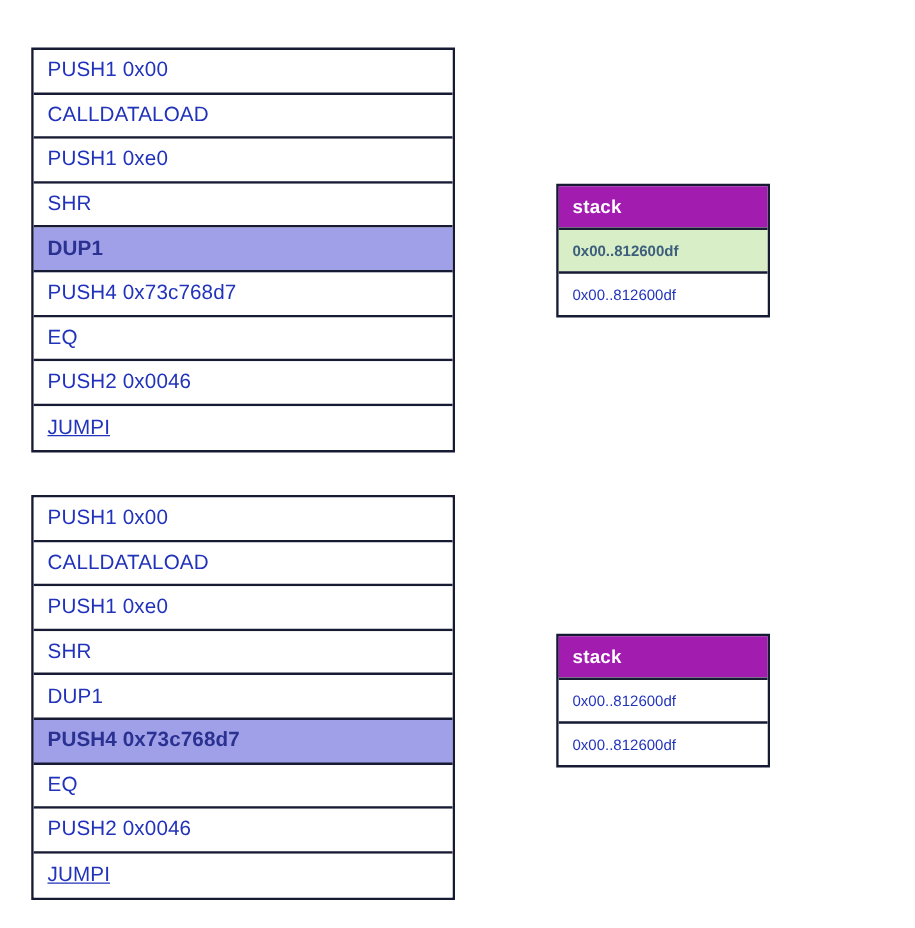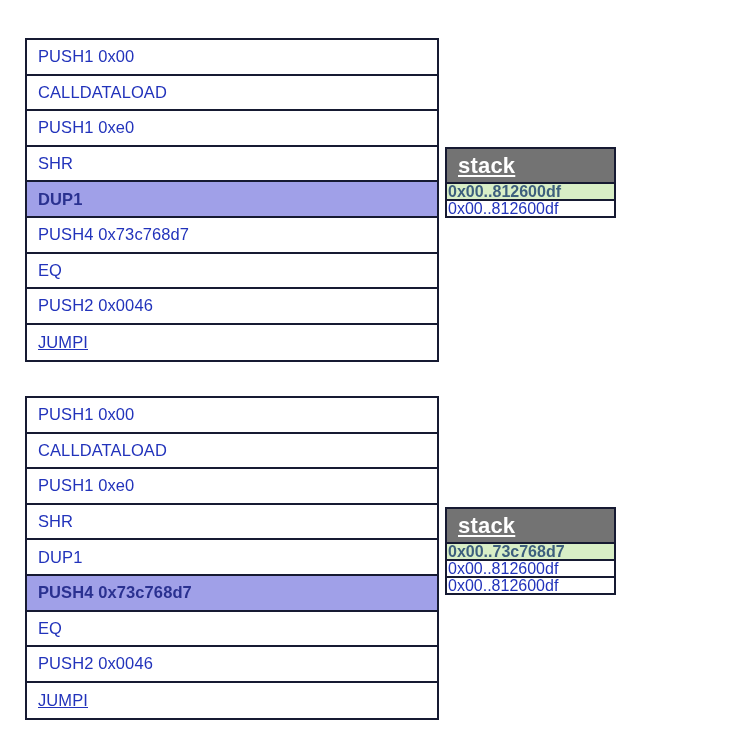--- a/index.html
+++ b/index.html
@@ -12,21 +12,21 @@
     height: 742px;
     position: relative;
     font-family: "Liberation Sans", sans-serif;
     overflow: hidden;
   }
 
   
   .instr-table {
     position: absolute;
     left: 25px;
-    width: 414px;
+    width: 339px;
     border: 2px solid #161a32;
     box-sizing: border-box;
     background: #ffffff;
   }
   #instr-table-1 { top: 38px; }
   #instr-table-2 { top: 396px; }
 
   .instr-row {
     height: 35.6px;
     box-sizing: border-box;
@@ -58,40 +58,39 @@
     border: 2px solid #161a32;
     box-sizing: border-box;
     background: #ffffff;
   }
   #stack-panel-1 { top: 147px; }
   #stack-panel-2 { top: 507px; }
 
   .stack-header {
     height: 33px;
     box-sizing: border-box;
-    background: #737373;
+    background: #a21caf;
     color: #ffffff;
-    font-size: 22px;
+    font-size: 15px;
     font-weight: bold;
     display: flex;
     align-items: center;
     padding-left: 11px;
     letter-spacing: 0.2px;
-    text-decoration: underline;
   }
   .stack-row {
-    height: 17px;
+    height: 35px;
     box-sizing: border-box;
     border-top: 2px solid #161a32;
     display: flex;
     align-items: center;
-    padding-left: 1px;
+    padding-left: 11px;
     background: #ffffff;
     color: #2233bb;
-    font-size: 16px;
+    font-size: 12px;
     white-space: nowrap;
   }
   .stack-row.top-of-stack {
     background: #d8eec6;
     color: #3d5f7d;
     font-weight: bold;
   }
 </style>
 </head>
 <body>
@@ -121,16 +120,15 @@
   <div class="instr-row">SHR</div>
   <div class="instr-row">DUP1</div>
   <div class="instr-row highlight">PUSH4 0x73c768d7</div>
   <div class="instr-row">EQ</div>
   <div class="instr-row">PUSH2 0x0046</div>
   <div class="instr-row">JUMPI</div>
 </div>
 
 <div class="stack-panel" id="stack-panel-2">
   <div class="stack-header">stack</div>
-  <div class="stack-row top-of-stack">0x00..73c768d7</div>
   <div class="stack-row">0x00..812600df</div>
   <div class="stack-row">0x00..812600df</div>
 </div>
 
 </body></html>

